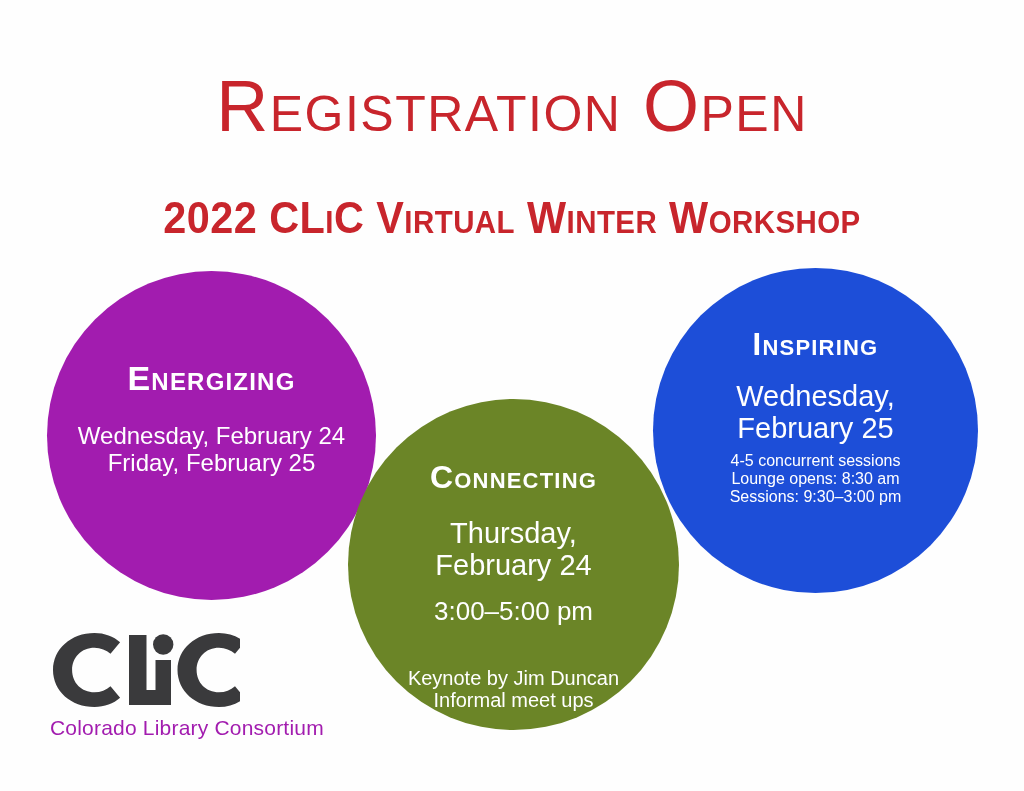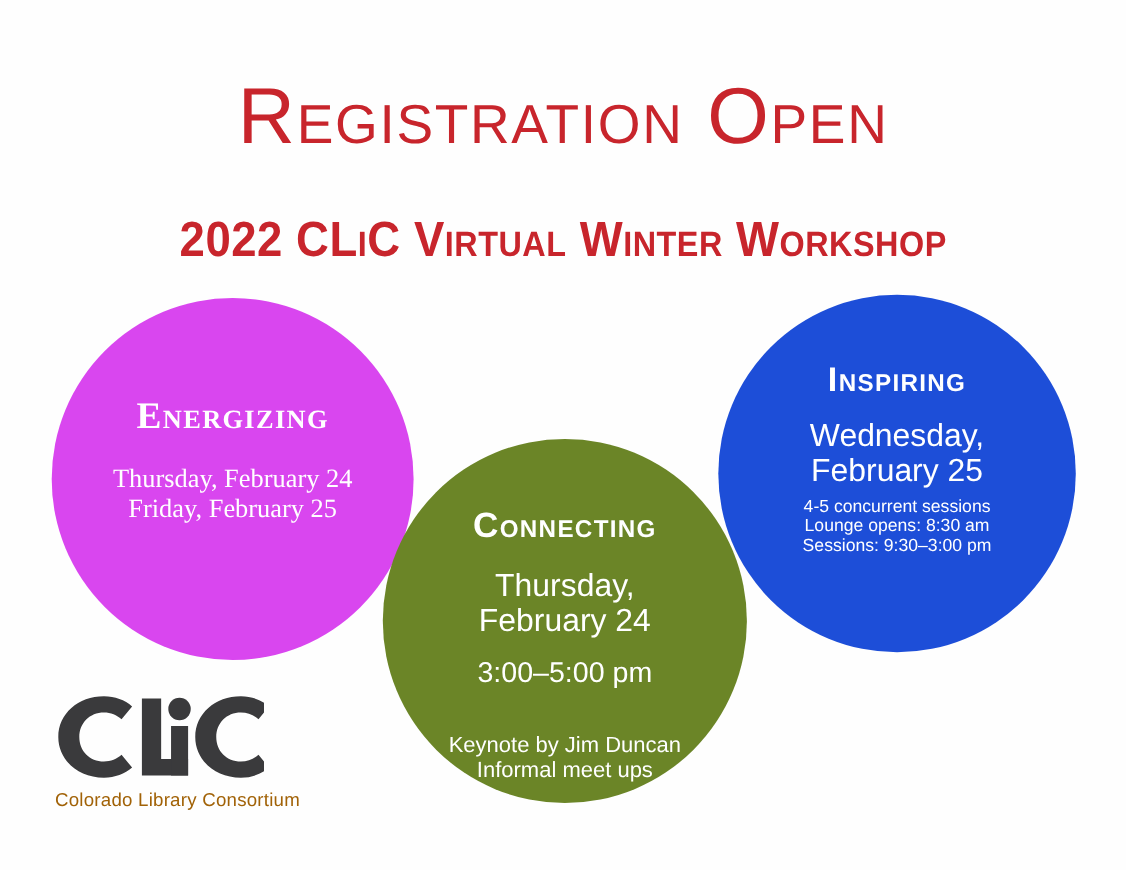--- a/index.html
+++ b/index.html
@@ -76,22 +76,21 @@
   .circle .c-line {
     line-height: 1.12;
   }
 
   
   #circle-energizing {
     left: 47px;
     top: 271px;
     width: 329px;
     height: 329px;
-    background: #d946ef;
-    font-family: Liberation Serif, serif;
+    background: #a21caf;
   }
   #circle-energizing .c-head {
     position: absolute;
     left: 0; right: 0;
     top: 90px;
     font-size: 34px;
   }
   #circle-energizing .c-body {
     position: absolute;
     left: 8px; right: 8px;
@@ -177,41 +176,41 @@
     display: block;
     width: 190px;
     height: 84px;
   }
   #logo-tagline {
     position: absolute;
     left: 0;
     top: 88px;
     width: 202px;
     text-align: center;
-    color: #a16207;
+    color: #a21caf;
     font-family: "Liberation Sans", sans-serif;
-    font-size: 17px;
+    font-size: 21px;
     line-height: 20px;
     letter-spacing: 0.2px;
     white-space: nowrap;
   }
 </style>
 </head>
 <body>
 
 <div id="poster">
 
   <div class="title">Registration Open</div>
 
   <div class="subtitle">2022 CLiC Virtual Winter Workshop</div>
 
   <div class="circle" id="circle-energizing">
     <div class="c-head">Energizing</div>
     <div class="c-body">
-      <div class="c-line">Thursday, February 24</div>
+      <div class="c-line">Wednesday, February 24</div>
       <div class="c-line">Friday, February 25</div>
     </div>
   </div>
 
   <div class="circle" id="circle-connecting">
     <div class="c-head">Connecting</div>
     <div class="c-big">
       <div class="c-line">Thursday,</div>
       <div class="c-line">February 24</div>
     </div>

